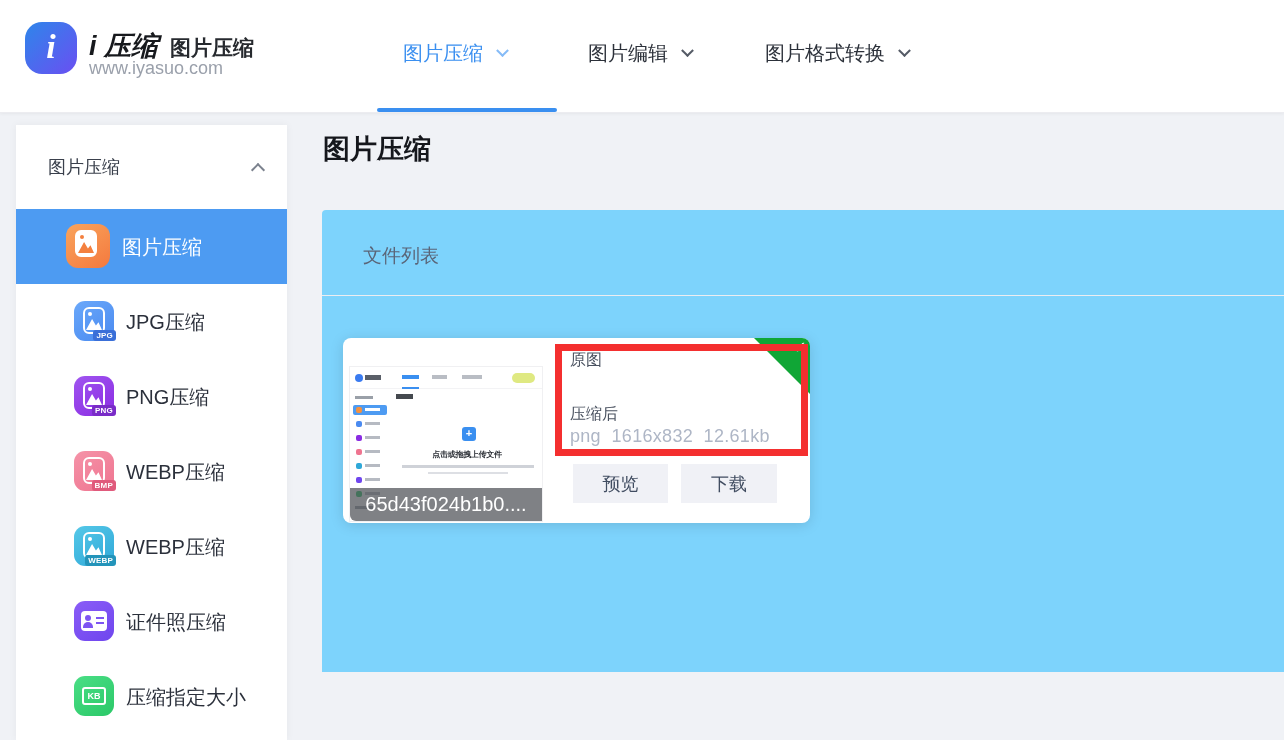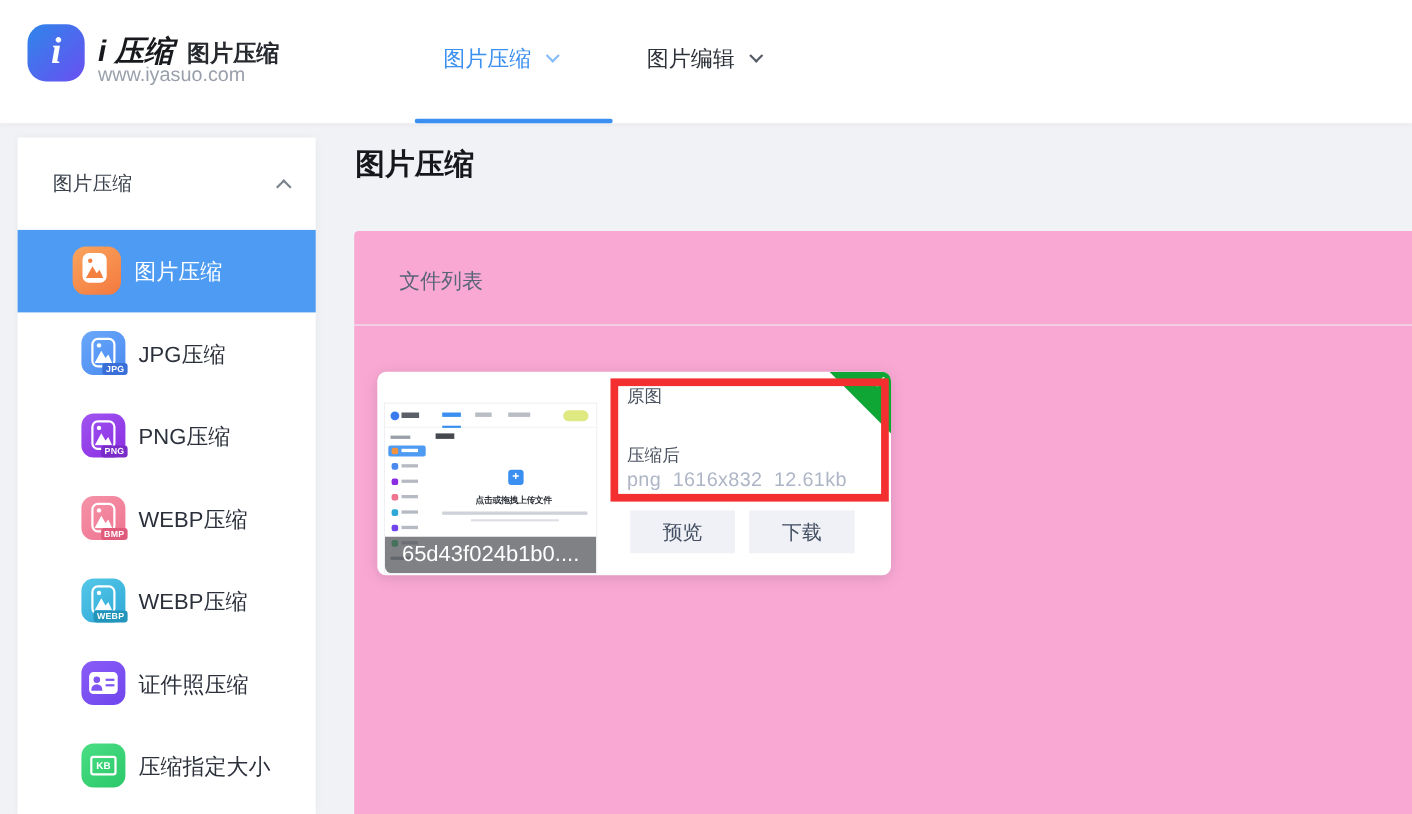--- a/index.html
+++ b/index.html
@@ -65,21 +65,21 @@
   .idcard .head { position:absolute; left:4px; top:4px; width:6px; height:6px; border-radius:50%; background:#7e55f2; }
   .idcard .bust { position:absolute; left:2px; top:11px; width:10px; height:6px; border-radius:5px 5px 0 0; background:#7e55f2; }
   .idcard .l1 { position:absolute; right:3px; top:6px; width:8px; height:2px; background:#7e55f2; }
   .idcard .l2 { position:absolute; right:3px; top:11px; width:8px; height:2px; background:#7e55f2; }
   
   .kbfolder { position:absolute; left:8px; top:11px; width:24px; height:18px; border:2px solid #fff; border-radius:3px;
               display:flex; align-items:center; justify-content:center; color:#fff; font-size:9px; font-weight:700; }
 
   
   .page-title { position:absolute; left:323px; top:131px; font-size:27px; font-weight:800; color:#15171c; }
-  .panel { position:absolute; left:322px; top:210px; width:962px; height:530px; background:#f9a8d4; border-radius:4px 0 0 0; }
+  .panel { position:absolute; left:322px; top:210px; width:962px; height:462px; background:#7dd3fc; border-radius:4px 0 0 0; }
   .panel-title { position:absolute; left:41px; top:33px; font-size:19px; color:#5a6578; }
   .panel-divider { position:absolute; left:0; top:85px; width:962px; height:1px; background:#ecedf1; }
 
   
   .card { position:absolute; left:21px; top:128px; width:467px; height:185px; background:#fff; border-radius:8px;
           box-shadow:0 2px 14px rgba(0,0,0,.13); }
   .corner-ok { position:absolute; right:0; top:0; width:56px; height:56px; background:#10a636;
                clip-path:polygon(0 0,100% 0,100% 100%); border-radius:0 8px 0 0; z-index:5; }
   .corner-ok .tick { position:absolute; right:3px; top:0px; color:#fff; font-size:16px; font-weight:700; }
 
@@ -138,20 +138,24 @@
   <div class="brand-url">www.iyasuo.com</div>
 
   <div class="nav-item nav1 active">
     <span>图片压缩</span>
     <span class="chev-down"></span>
   </div>
   <div class="nav-item nav2">
     <span>图片编辑</span>
     <span class="chev-down"></span>
   </div>
+  <div class="nav-item nav3">
+    <span>图片格式转换</span>
+    <span class="chev-down"></span>
+  </div>
   <div class="nav-underline"></div>
 </div>
 
 <div class="sidebar">
   <div class="side-head">
     <span class="side-head-label">图片压缩</span>
     <span class="chev-up"></span>
   </div>
 
   <div class="side-item active" style="top:84px">

